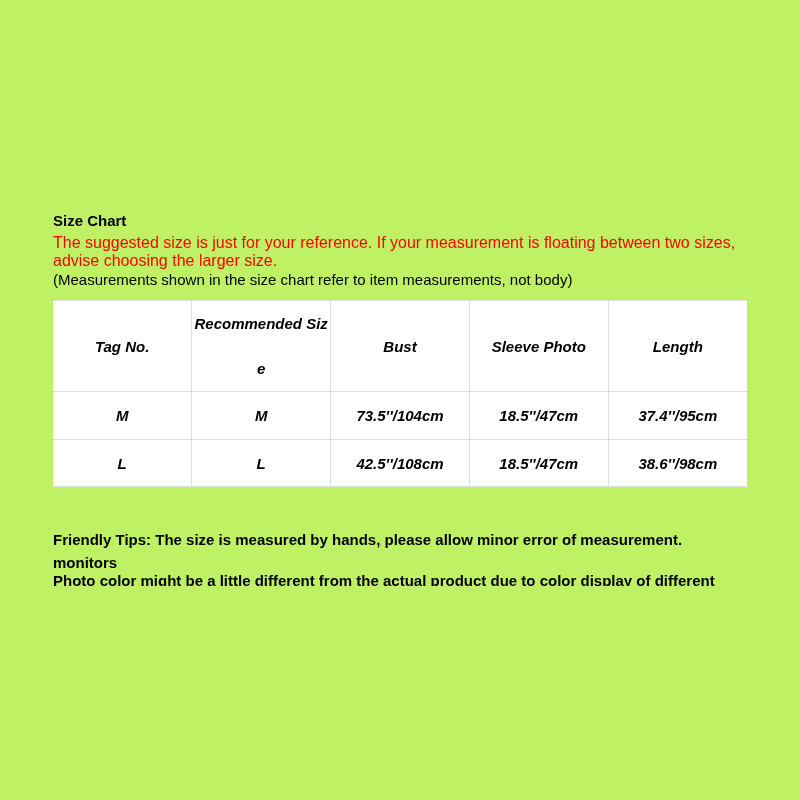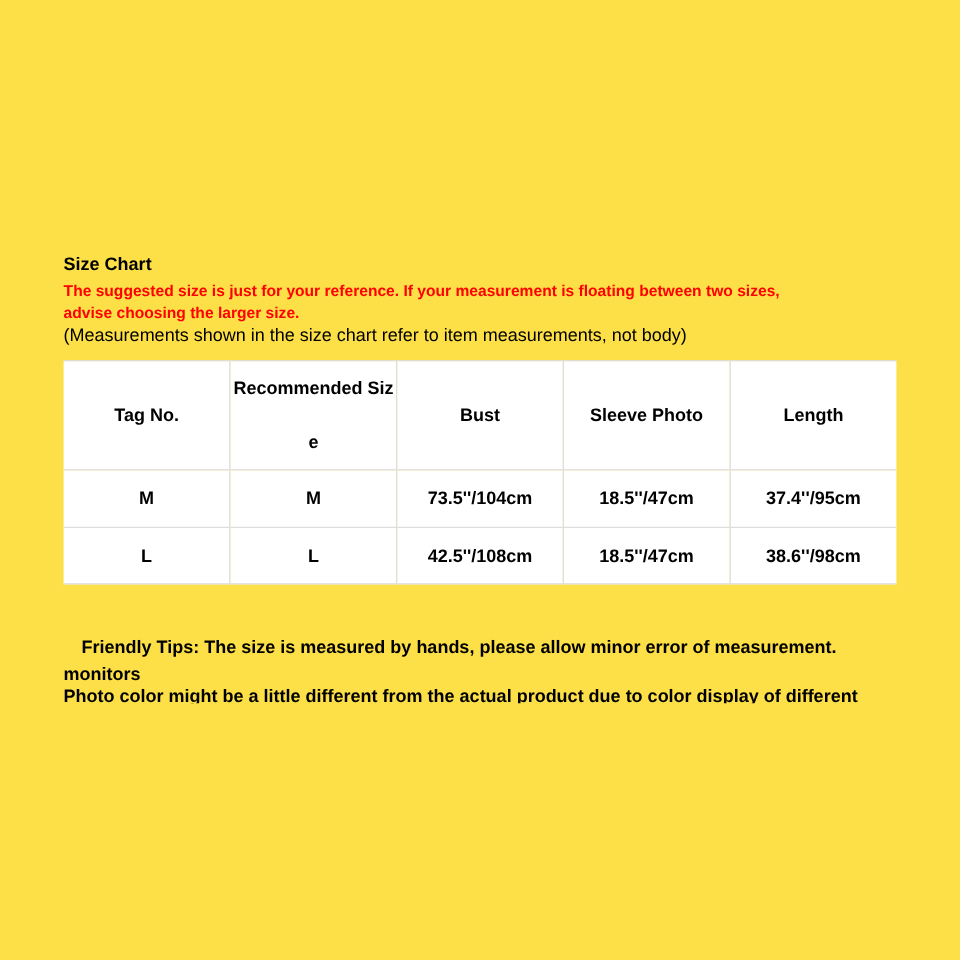--- a/index.html
+++ b/index.html
@@ -1,20 +1,20 @@
 <!DOCTYPE html>
 <html><head>
 <meta charset="utf-8">
 <style>
   html, body { margin: 0; padding: 0; background: #ffffff; }
   .page {
     position: relative;
     width: 800px;
     height: 800px;
-    background: #fde047;
+    background: #bef264;
     font-family: "Liberation Sans", sans-serif;
     color: #000000;
     overflow: hidden;
   }
   .content-clip {
     position: absolute;
     left: 0; top: 0;
     width: 800px;
     height: 586px;   
     overflow: hidden;
@@ -24,22 +24,22 @@
     left: 53px; top: 212px;
     font-size: 15px;
     font-weight: 700;
     line-height: 18px;
   }
   .warning {
     position: absolute;
     left: 53px; top: 234px;
     width: 700px;
     color: #ff0000;
-    font-size: 13px;
-    font-weight: 700;
+    font-size: 16px;
+    font-weight: 400;
     line-height: 18px;
   }
   .measurement-note {
     position: absolute;
     left: 53px; top: 271px;
     font-size: 15px;
     font-weight: 400;
     line-height: 18px;
   }
   table.size-table {
@@ -52,36 +52,36 @@
   }
   table.size-table th,
   table.size-table td {
     border-bottom: 1px solid #dddddd;
     padding: 0;
     text-align: center;
     vertical-align: middle;
     font-size: 15px;
     font-weight: 700;
     background: #ffffff;
+    font-style: italic;
   }
   table.size-table th:not(:last-child),
   table.size-table td:not(:last-child) {
     border-right: 1px solid #dddddd;
   }
   table.size-table thead tr { height: 84px; }
   table.size-table tbody tr { height: 48px; }
   table.size-table tbody tr:nth-child(2) { height: 47px; }
   .hdr-line { line-height: 45px; }
   .tips {
     position: absolute;
     left: 53px; top: 531px;
     font-size: 15px;
     font-weight: 700;
     line-height: 18px;
-    margin-left: 15px;
   }
   .photo-note {
     position: absolute;
     left: 53px; top: 554px;
     width: 700px;
     font-size: 15px;
     font-weight: 700;
     line-height: 18px;
   }
 </style>

